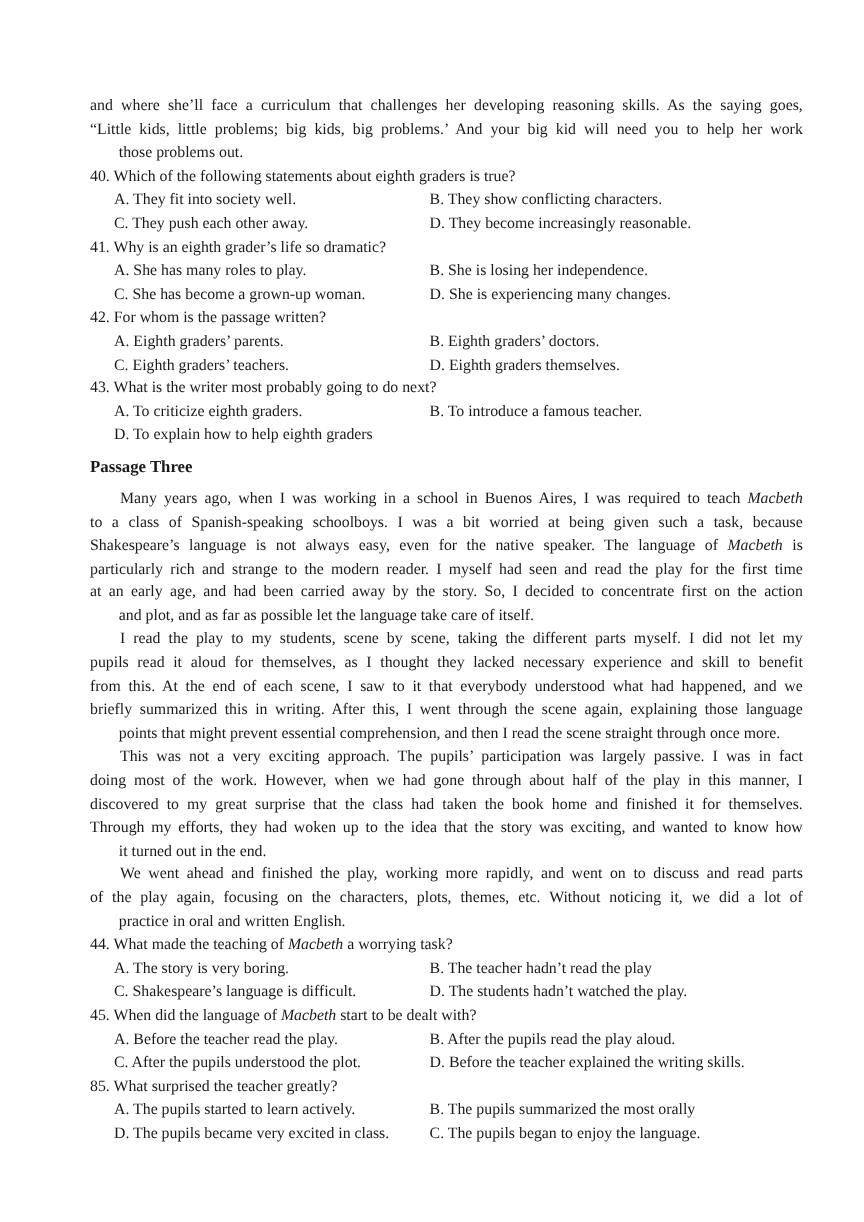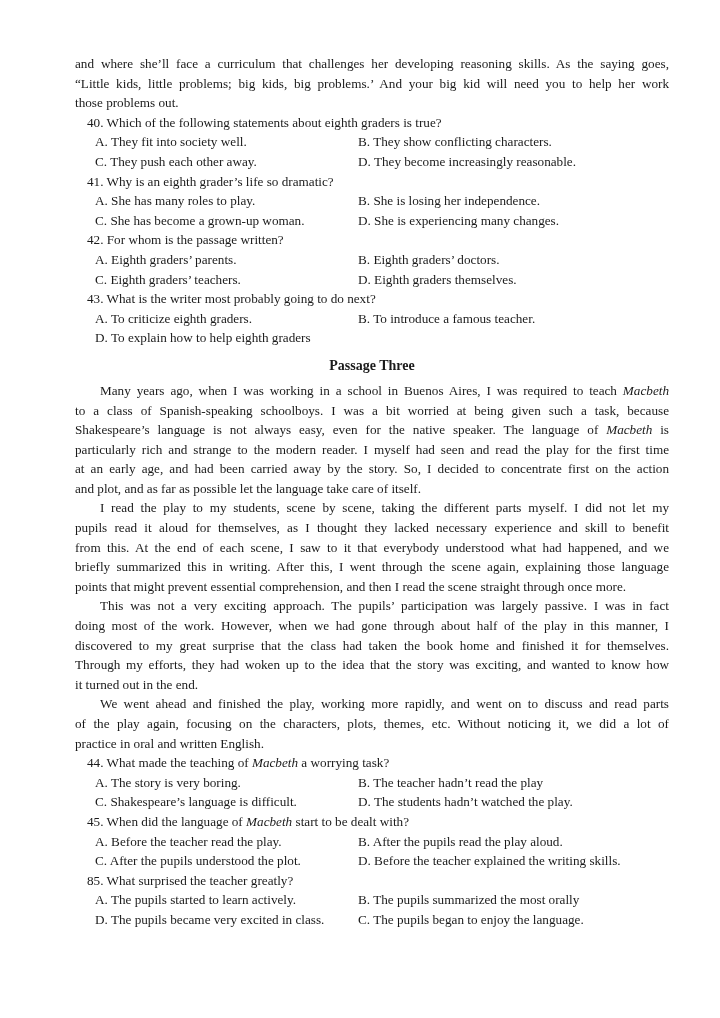--- a/index.html
+++ b/index.html
@@ -1,25 +1,25 @@
 <!DOCTYPE html>
 <html><head>
 <meta charset="utf-8">
 <style>
   html, body { margin: 0; padding: 0; background: #ffffff; }
   body { width: 720px; height: 1018px; position: relative; overflow: hidden;
          font-family: "Liberation Serif", "DejaVu Serif", serif; color: #1a1a1a; }
-  .page { position: absolute; left: 75px; top: 54px; width: 594px; font-size: 13.2px; }
+  .page { position: absolute; left: 75px; top: 78px; width: 594px; font-size: 13.2px; }
   .line { line-height: 19.6px; white-space: nowrap; text-align: justify; text-align-last: justify; }
-  .line.last { text-align-last: left; }
+  .line.last { text-align-last: left; margin-left: 24px; }
   .para-first { text-indent: 25px; }
-  .q { line-height: 19.6px; white-space: nowrap; margin-left: 12px; }
+  .q { line-height: 19.6px; white-space: nowrap; }
   .opts { display: grid; grid-template-columns: 263px 1fr; padding-left: 20px; }
   .opt { line-height: 19.6px; white-space: nowrap; }
-  .title { text-align: center; font-weight: bold; font-size: 14px; line-height: 19px; margin: 8px 0 6px 0; }
+  .title { font-weight: bold; font-size: 14px; line-height: 19px; margin: 8px 0 6px 0; }
   i { font-style: italic; }
 </style>
 </head>
 <body>
 
 <div class="page">
 
   <div>
     <div class="line">and where she’ll face a curriculum that challenges her developing reasoning skills. As the saying goes,</div>
     <div class="line">“Little kids, little problems; big kids, big problems.’ And your big kid will need you to help her work</div>

